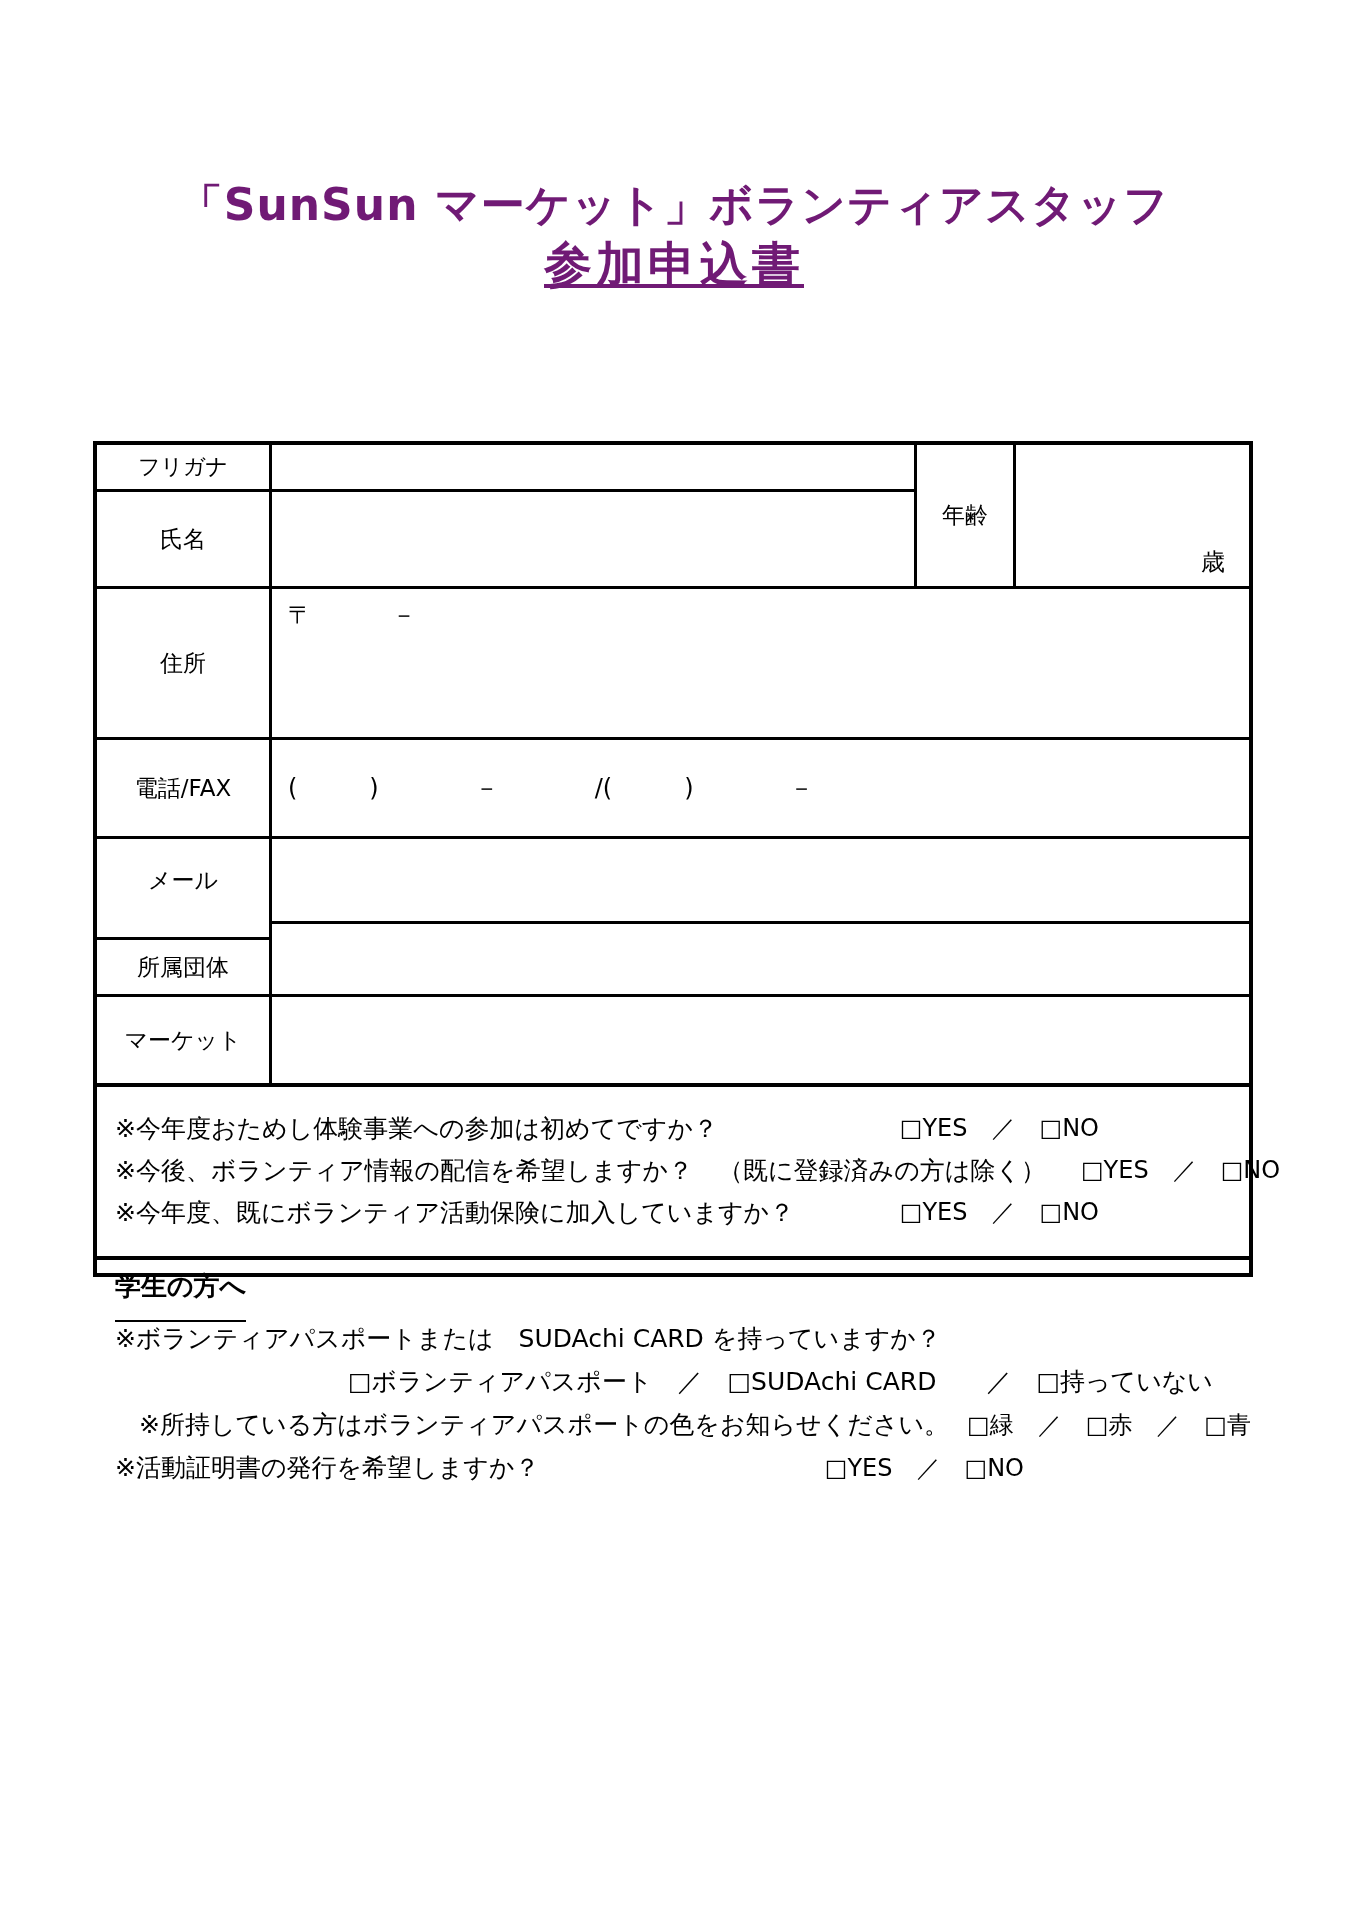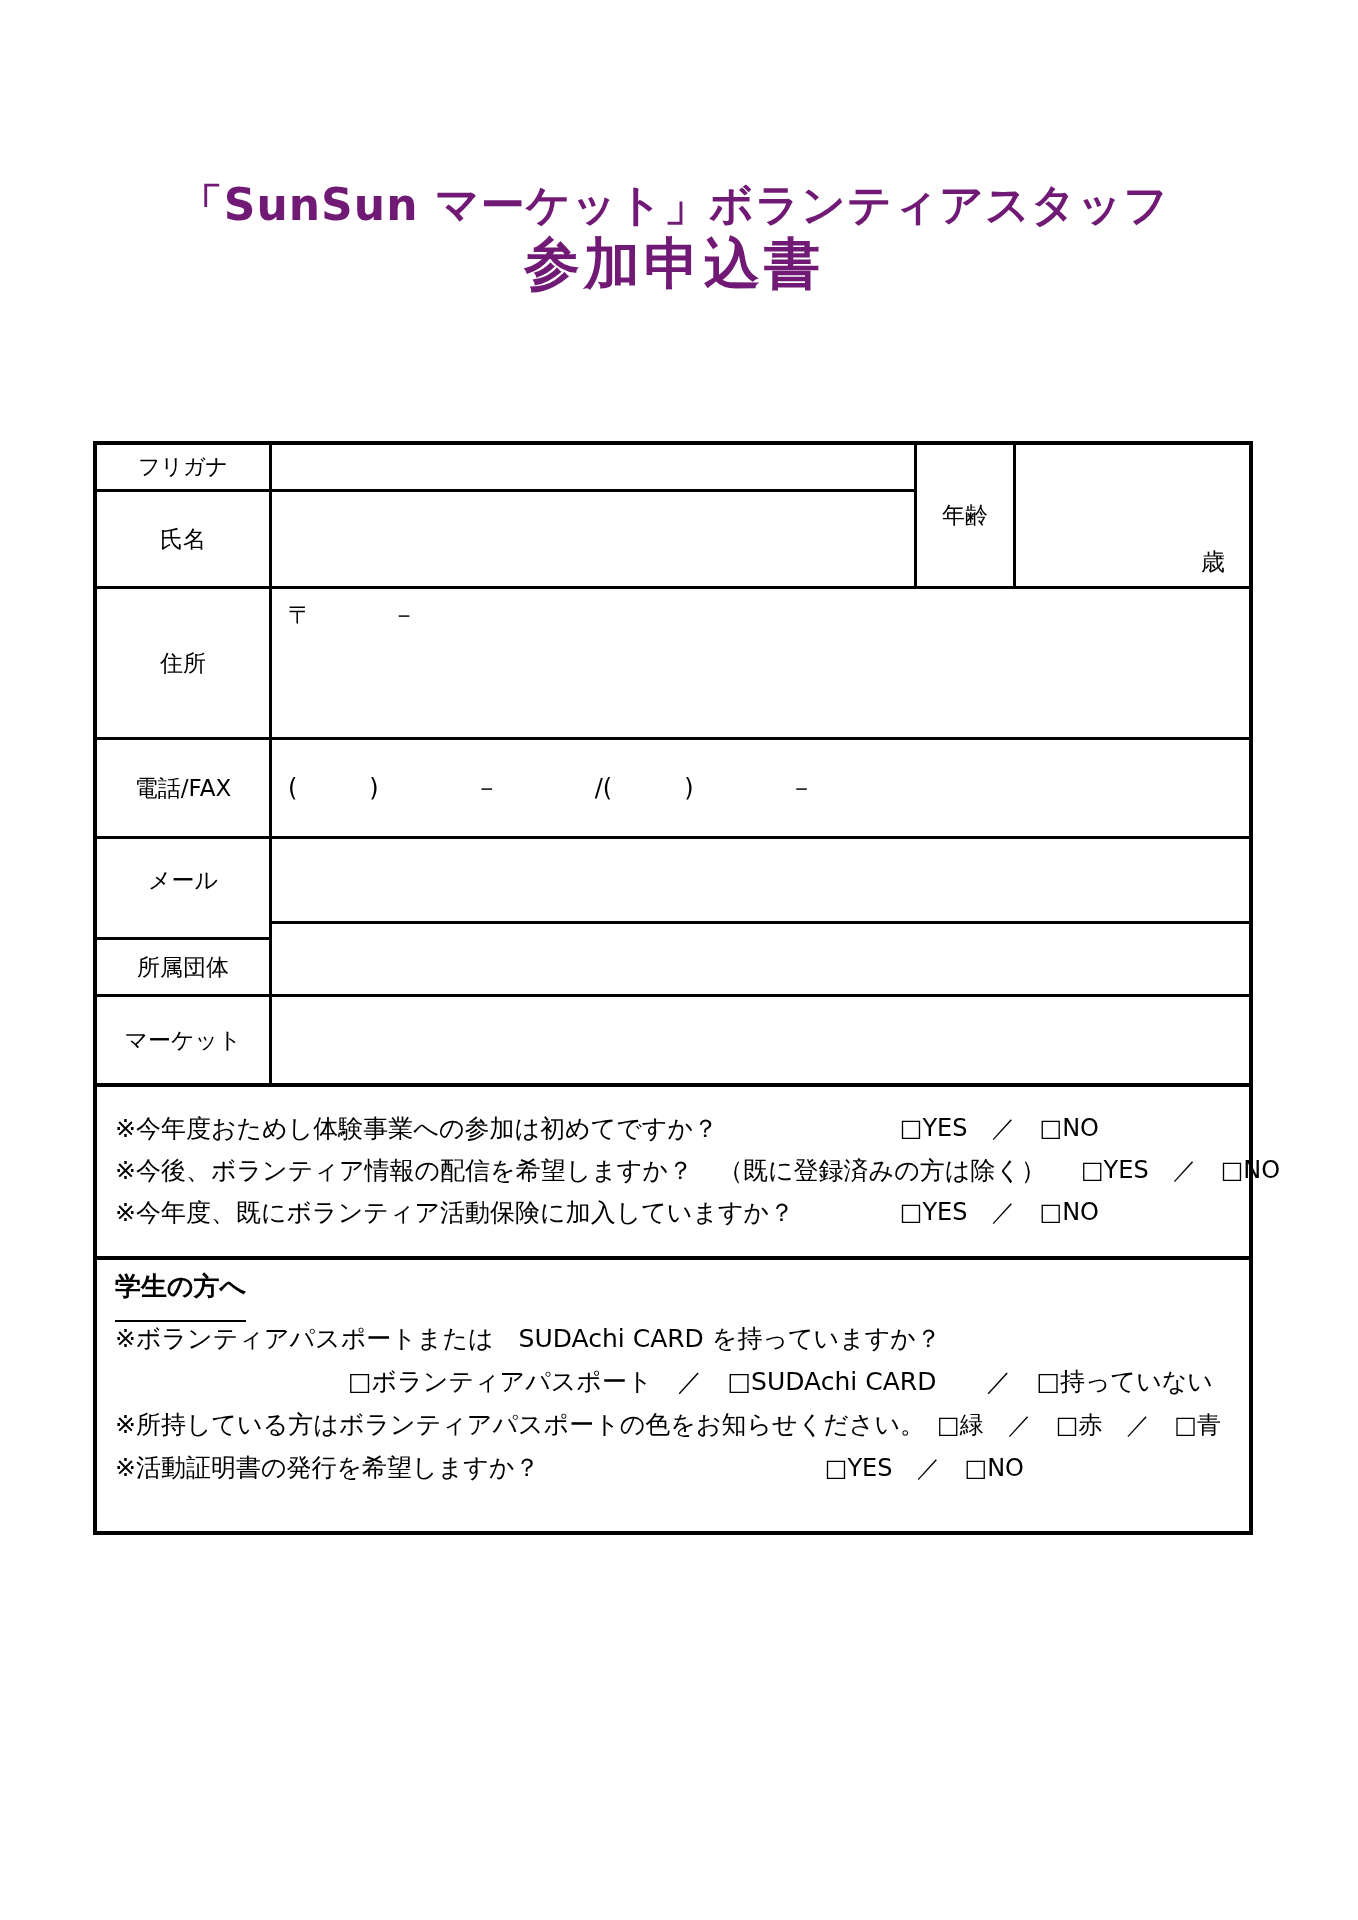--- a/index.html
+++ b/index.html
@@ -23,32 +23,33 @@
     text-align: center;
     font-weight: bold;
     color: #DE7628;
   }
   .title-line1 {
     font-size: 44px;
     line-height: 58px;
     letter-spacing: 1px;
   }
   .title-line2 {
-    font-size: 56px;
+    font-size: 48px;
     line-height: 60px;
     letter-spacing: 4px;
+    text-decoration: underline;
   }
 
   
   .form-table {
     position: absolute;
     left: 93px;
     top: 441px;
     width: 1160px;
-    height: 1094px;
+    height: 836px;
     border: 4px solid #000;
     display: grid;
     grid-template-columns: 172px 645px 99px 1fr;
     grid-template-rows: 44px 97px 151px 99px 85px 73px 89px 173px 1fr;
   }
   .cell {
     border-left: 3px solid #000;
     border-top: 3px solid #000;
     position: relative;
   }
@@ -130,21 +131,21 @@
     align-items: center;
     white-space: nowrap;
   }
   .s-heading span {
     font-weight: bold;
     border-bottom: 2px solid #000;
     padding-bottom: 16px;
     font-size: 26px;
   }
   .s-options-indent { padding-left: 233px; text-align: center; }
-  .s-color-line { gap: 12px; }
+  .s-color-line { gap: 18px; margin-left: 24px; }
   .s-cert-line {
     justify-content: space-between;
     padding-right: 225px;
   }
 </style>
 </head>
 <body>
 
 <div class="page">
 

